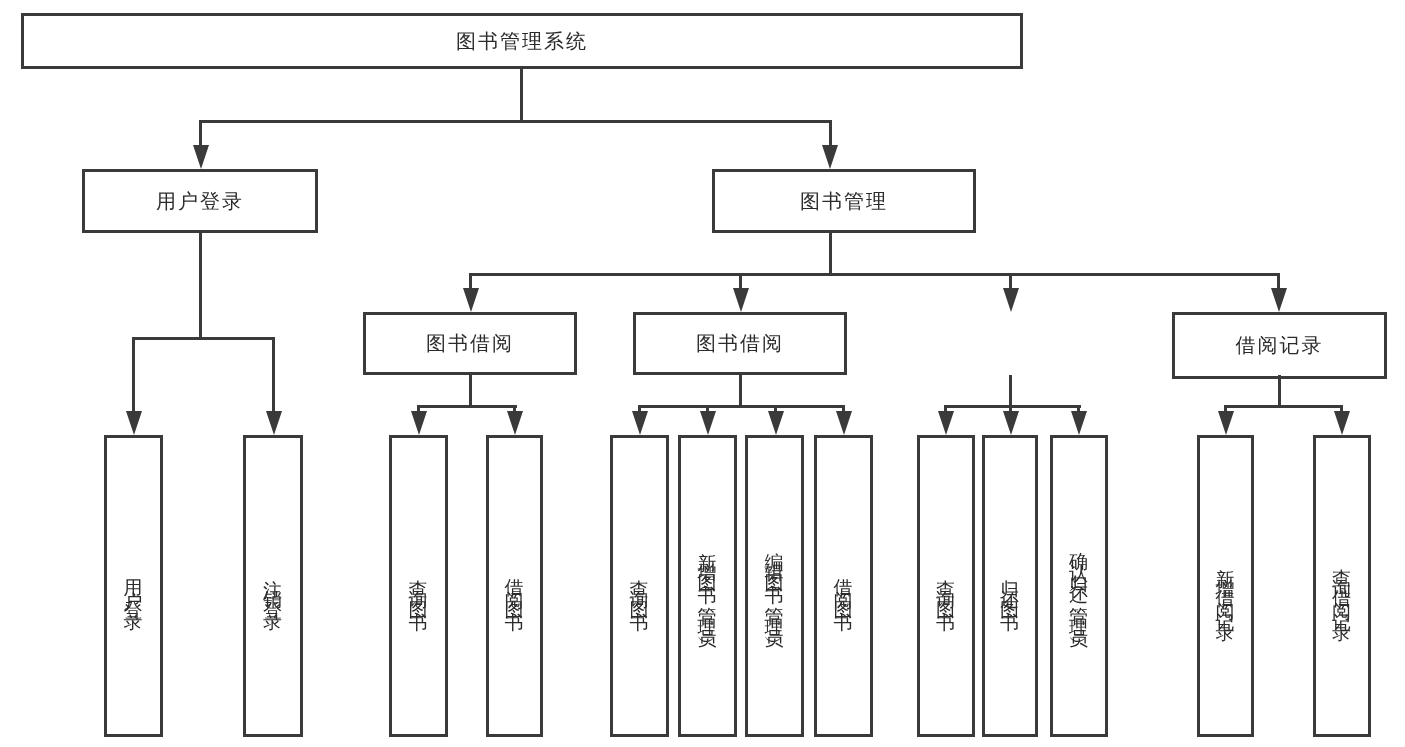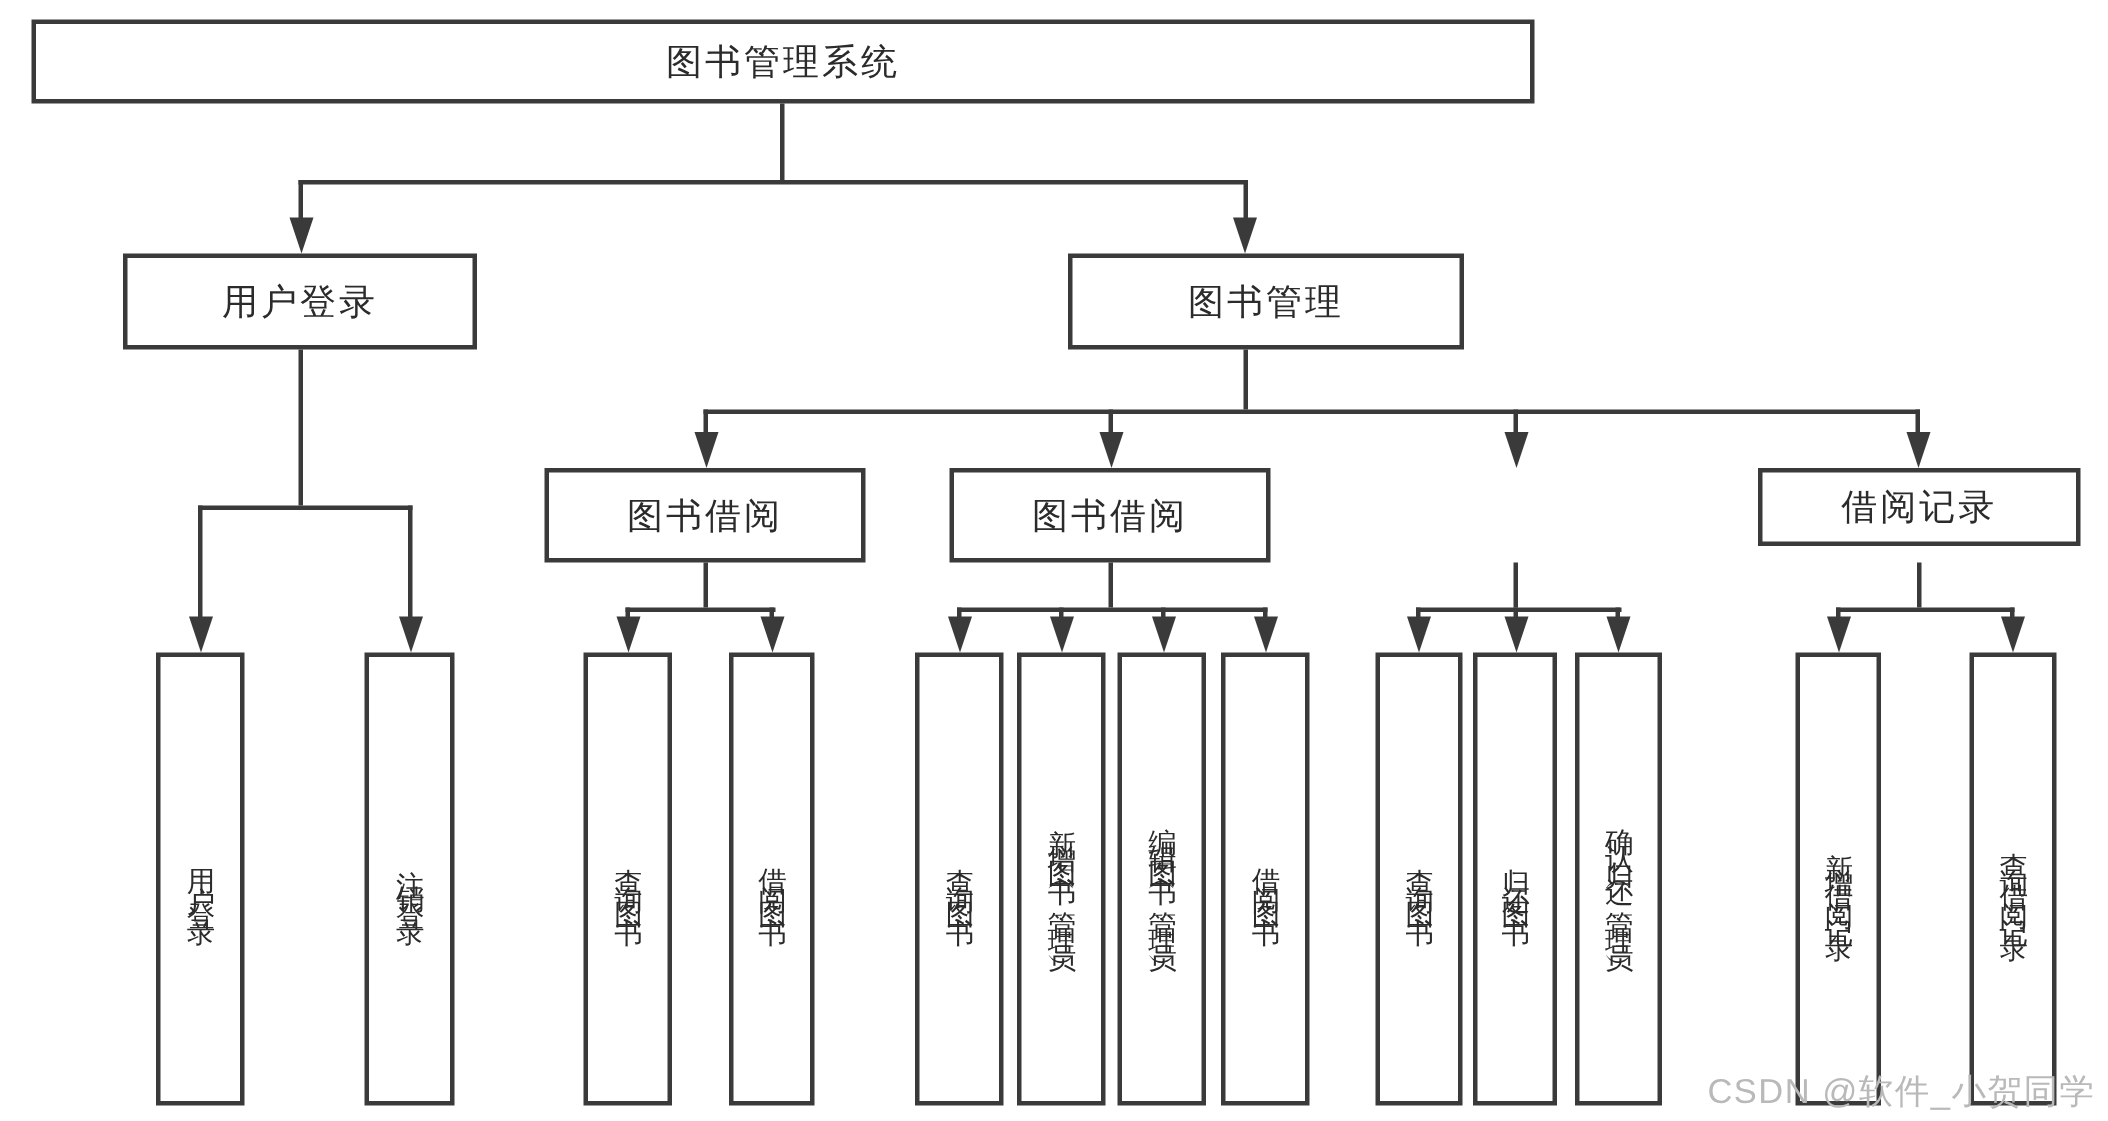--- a/index.html
+++ b/index.html
@@ -10,21 +10,21 @@
   }
   html,body{margin:0;padding:0;background:var(--background);}
   .stage{
     position:relative;width:1405px;height:747px;background:var(--background);
     font-family:"Liberation Sans",sans-serif;overflow:hidden;color:var(--text);
   }
   .box{
     position:absolute;border:3px solid var(--line);background:#ffffff;
     display:flex;align-items:center;justify-content:center;box-sizing:border-box;
   }
-  .hlabel{font-size:24px;letter-spacing:2px;white-space:nowrap;}
+  .hlabel{font-size:20px;letter-spacing:2px;white-space:nowrap;}
   .vlabel{
     writing-mode:vertical-rl;text-orientation:mixed;
     font-size:19px;letter-spacing:11px;line-height:1;
   }
   .vline{position:absolute;width:3px;background:var(--line);}
   .hline{position:absolute;height:3px;background:var(--line);}
   .arrow{
     position:absolute;width:0;height:0;
     border-left:8px solid transparent;border-right:8px solid transparent;
     border-top:24px solid var(--line);
@@ -53,21 +53,21 @@
 
   <div class="box" style="left:363px;top:312px;width:214px;height:63px;">
     <span class="hlabel">图书借阅</span>
   </div>
 
   <div class="box" style="left:633px;top:312px;width:214px;height:63px;">
     <span class="hlabel">图书借阅</span>
   </div>
 
 
-  <div class="box" style="left:1172px;top:312px;width:215px;height:52px;">
+  <div class="box" style="left:1172px;top:312px;width:215px;height:67px;">
     <span class="hlabel">借阅记录</span>
   </div>
 
   <div class="box" style="left:104px;top:435px;width:59px;height:302px;">
     <span class="vlabel">用户登录</span>
   </div>
   <div class="box" style="left:243px;top:435px;width:60px;height:302px;">
     <span class="vlabel">注销登录</span>
   </div>
 
@@ -160,15 +160,14 @@
   <div class="arrow" style="left:1003px;top:411px;"></div>
   <div class="arrow" style="left:1071px;top:411px;"></div>
 
   <div class="vline" style="left:1278px;top:375px;height:30px;"></div>
   <div class="hline" style="left:1224px;top:405px;width:119px;"></div>
   <div class="vline" style="left:1224px;top:405px;height:8px;"></div>
   <div class="vline" style="left:1340px;top:405px;height:8px;"></div>
   <div class="arrow" style="left:1218px;top:411px;"></div>
   <div class="arrow" style="left:1334px;top:411px;"></div>
 
-  <div class="watermark">CSDN @软件_小贺同学</div>
 
 </div>
 
 </body></html>

